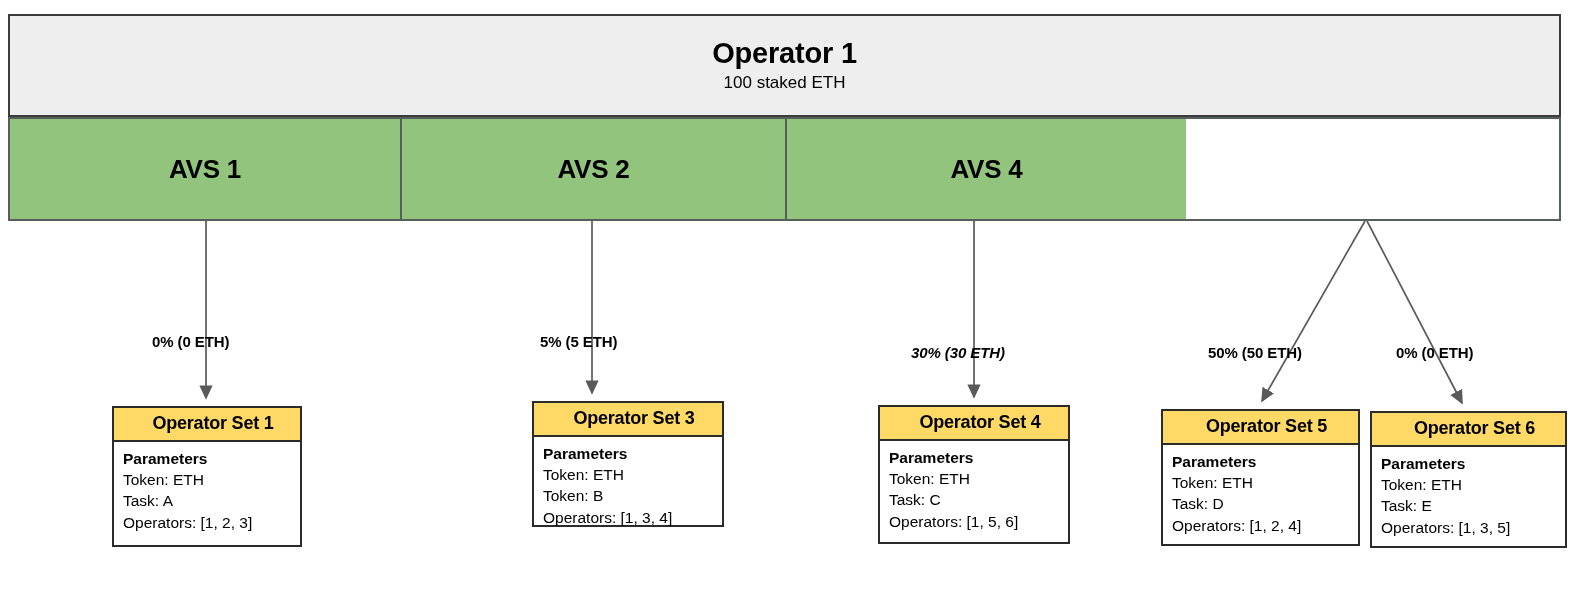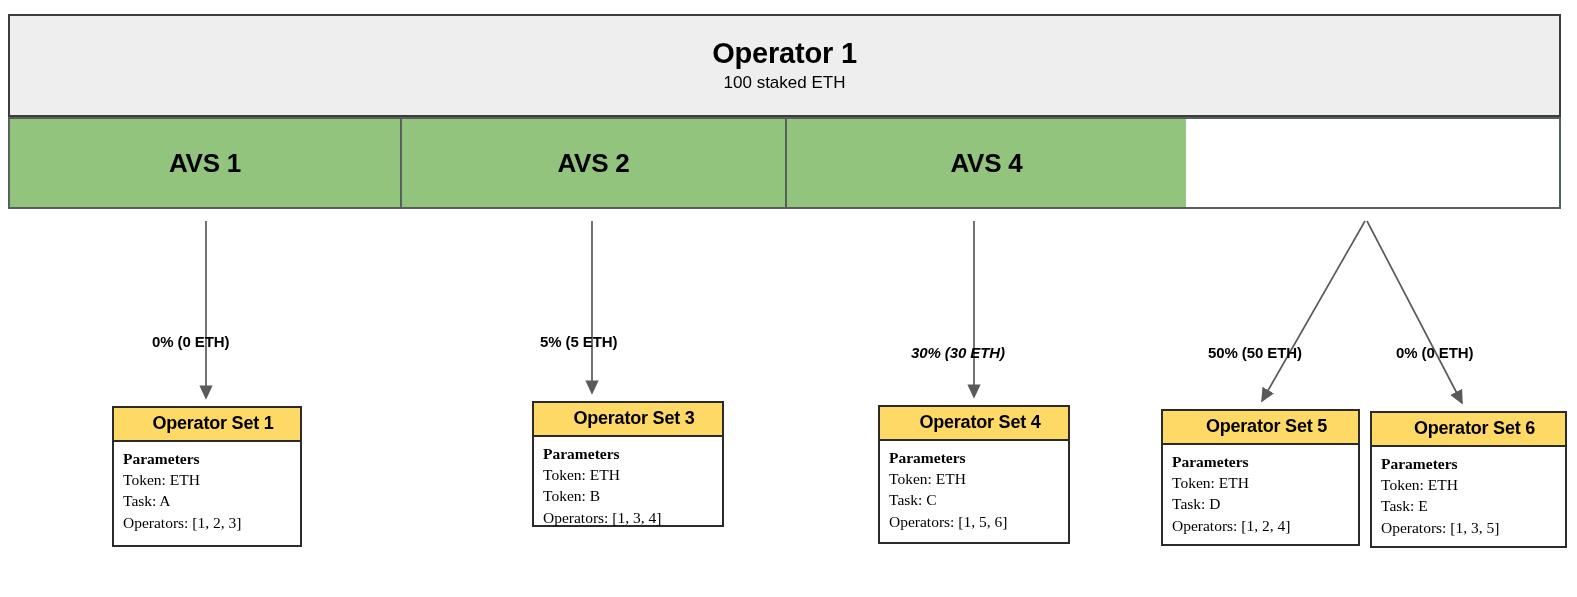--- a/index.html
+++ b/index.html
@@ -45,21 +45,21 @@
     font-size: 17px;
     font-weight: normal;
     margin-top: 4px;
   }
   
   .avs-row {
     position: absolute;
     left: 8px;
     top: 117px;
     width: 1553px;
-    height: 92px;
+    height: 104px;
     border: 2px solid #55605a;
     box-sizing: border-box;
     display: flex;
   }
   .avs-cell {
     background: #93c47d;
     border-right: 2px solid #55605a;
     box-sizing: border-box;
     display: flex;
     align-items: center;
@@ -87,21 +87,20 @@
     text-align: center;
     font-size: 18px;
     font-weight: bold;
     padding: 5px 0 6px 12px;
     letter-spacing: -0.2px;
   }
   .opset-body {
     padding: 6px 9px 8px 9px;
     font-size: 15.5px;
     line-height: 1.37;
-    font-family: Liberation Serif, serif;
   }
   .opset-body .param-title {
     font-weight: bold;
   }
   
   .os1 { left: 112px;  top: 406px; width: 190px; height: 141px; }
   .os3 { left: 496px;  top: 401px; width: 192px; height: 126px; margin-left: 36px; }
   .os4 { left: 878px;  top: 405px; width: 192px; height: 139px; }
   .os5 { left: 1161px; top: 409px; width: 199px; height: 137px; }
   .os6 { left: 1370px; top: 411px; width: 197px; height: 137px; }

